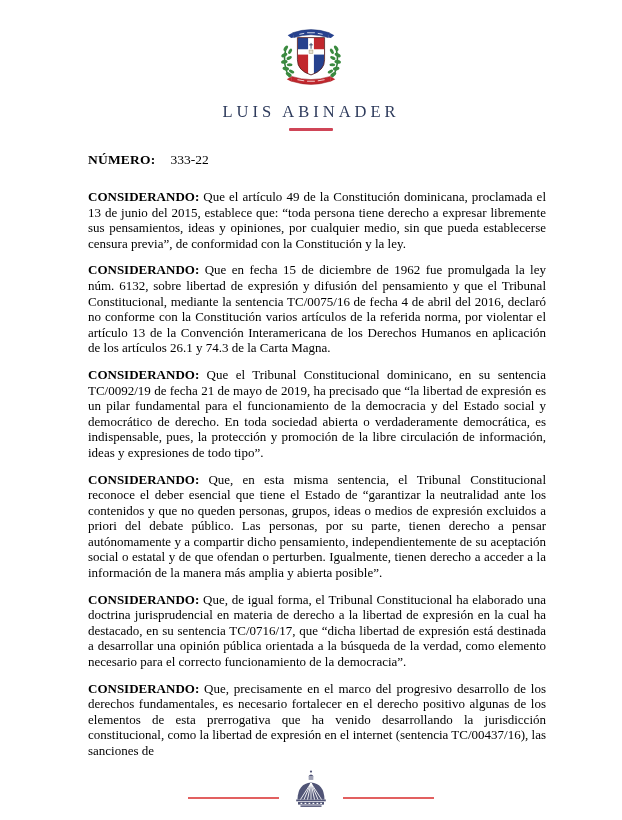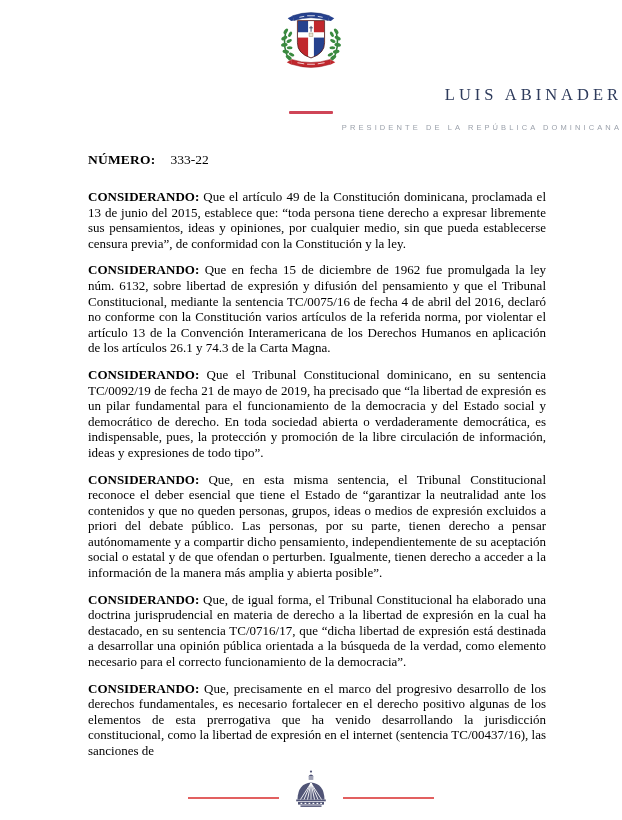--- a/index.html
+++ b/index.html
@@ -5,21 +5,21 @@
   html,body{margin:0;padding:0;background:#ffffff;}
   .page{
     position:relative;
     width:622px;height:820px;
     margin:0 auto;
     background:#ffffff;
     font-family:"Liberation Serif","DejaVu Serif",serif;
     overflow:hidden;
   }
   
-  .header{ text-align:right; padding-top:8px; }
+  .header{ text-align:center; padding-top:25px; }
   .crest{ display:block; margin:0 auto; width:76px; height:64px; }
   .president-name{
     margin-top:13px;
     color:#2e3b5c;
     font-size:16.5px;
     letter-spacing:4px;
     font-weight:500;
   }
   .red-rule{
     width:44px;height:3px;
@@ -140,21 +140,20 @@
         <path d="M58,53 L63,56 L58,58.5 Z" fill="#c1272d"></path>
         <g stroke="#ffffff" stroke-width="0.8">
           <line x1="24" y1="56.4" x2="31" y2="57.6"></line>
             <line x1="34" y1="58" x2="42" y2="58"></line>
             <line x1="45" y1="57.6" x2="52" y2="56.4"></line>
         </g>
       </g>
     </svg>
     <div class="president-name">LUIS ABINADER</div>
     <div class="red-rule"></div>
-    <div class="president-title">PRESIDENTE DE LA REPÚBLICA DOMINICANA</div>
   </div>
 
   <div class="doc-body">
     <div class="numero-line">
       <span class="numero-label">NÚMERO:</span><span class="numero-value">333-22</span>
     </div>
     <div id="paragraphs">
   <p class="para"><span class="lead">CONSIDERANDO:</span><span> Que el artículo 49 de la Constitución dominicana, proclamada el 13 de junio del 2015, establece que: “toda persona tiene derecho a expresar libremente sus pensamientos, ideas y opiniones, por cualquier medio, sin que pueda establecerse censura previa”, de conformidad con la Constitución y la ley.</span></p>
 
   <p class="para"><span class="lead">CONSIDERANDO:</span><span> Que en fecha 15 de diciembre de 1962 fue promulgada la ley núm. 6132, sobre libertad de expresión y difusión del pensamiento y que el Tribunal Constitucional, mediante la sentencia TC/0075/16 de fecha 4 de abril del 2016, declaró no conforme con la Constitución varios artículos de la referida norma, por violentar el artículo 13 de la Convención Interamericana de los Derechos Humanos en aplicación de los artículos 26.1 y 74.3 de la Carta Magna.</span></p>

